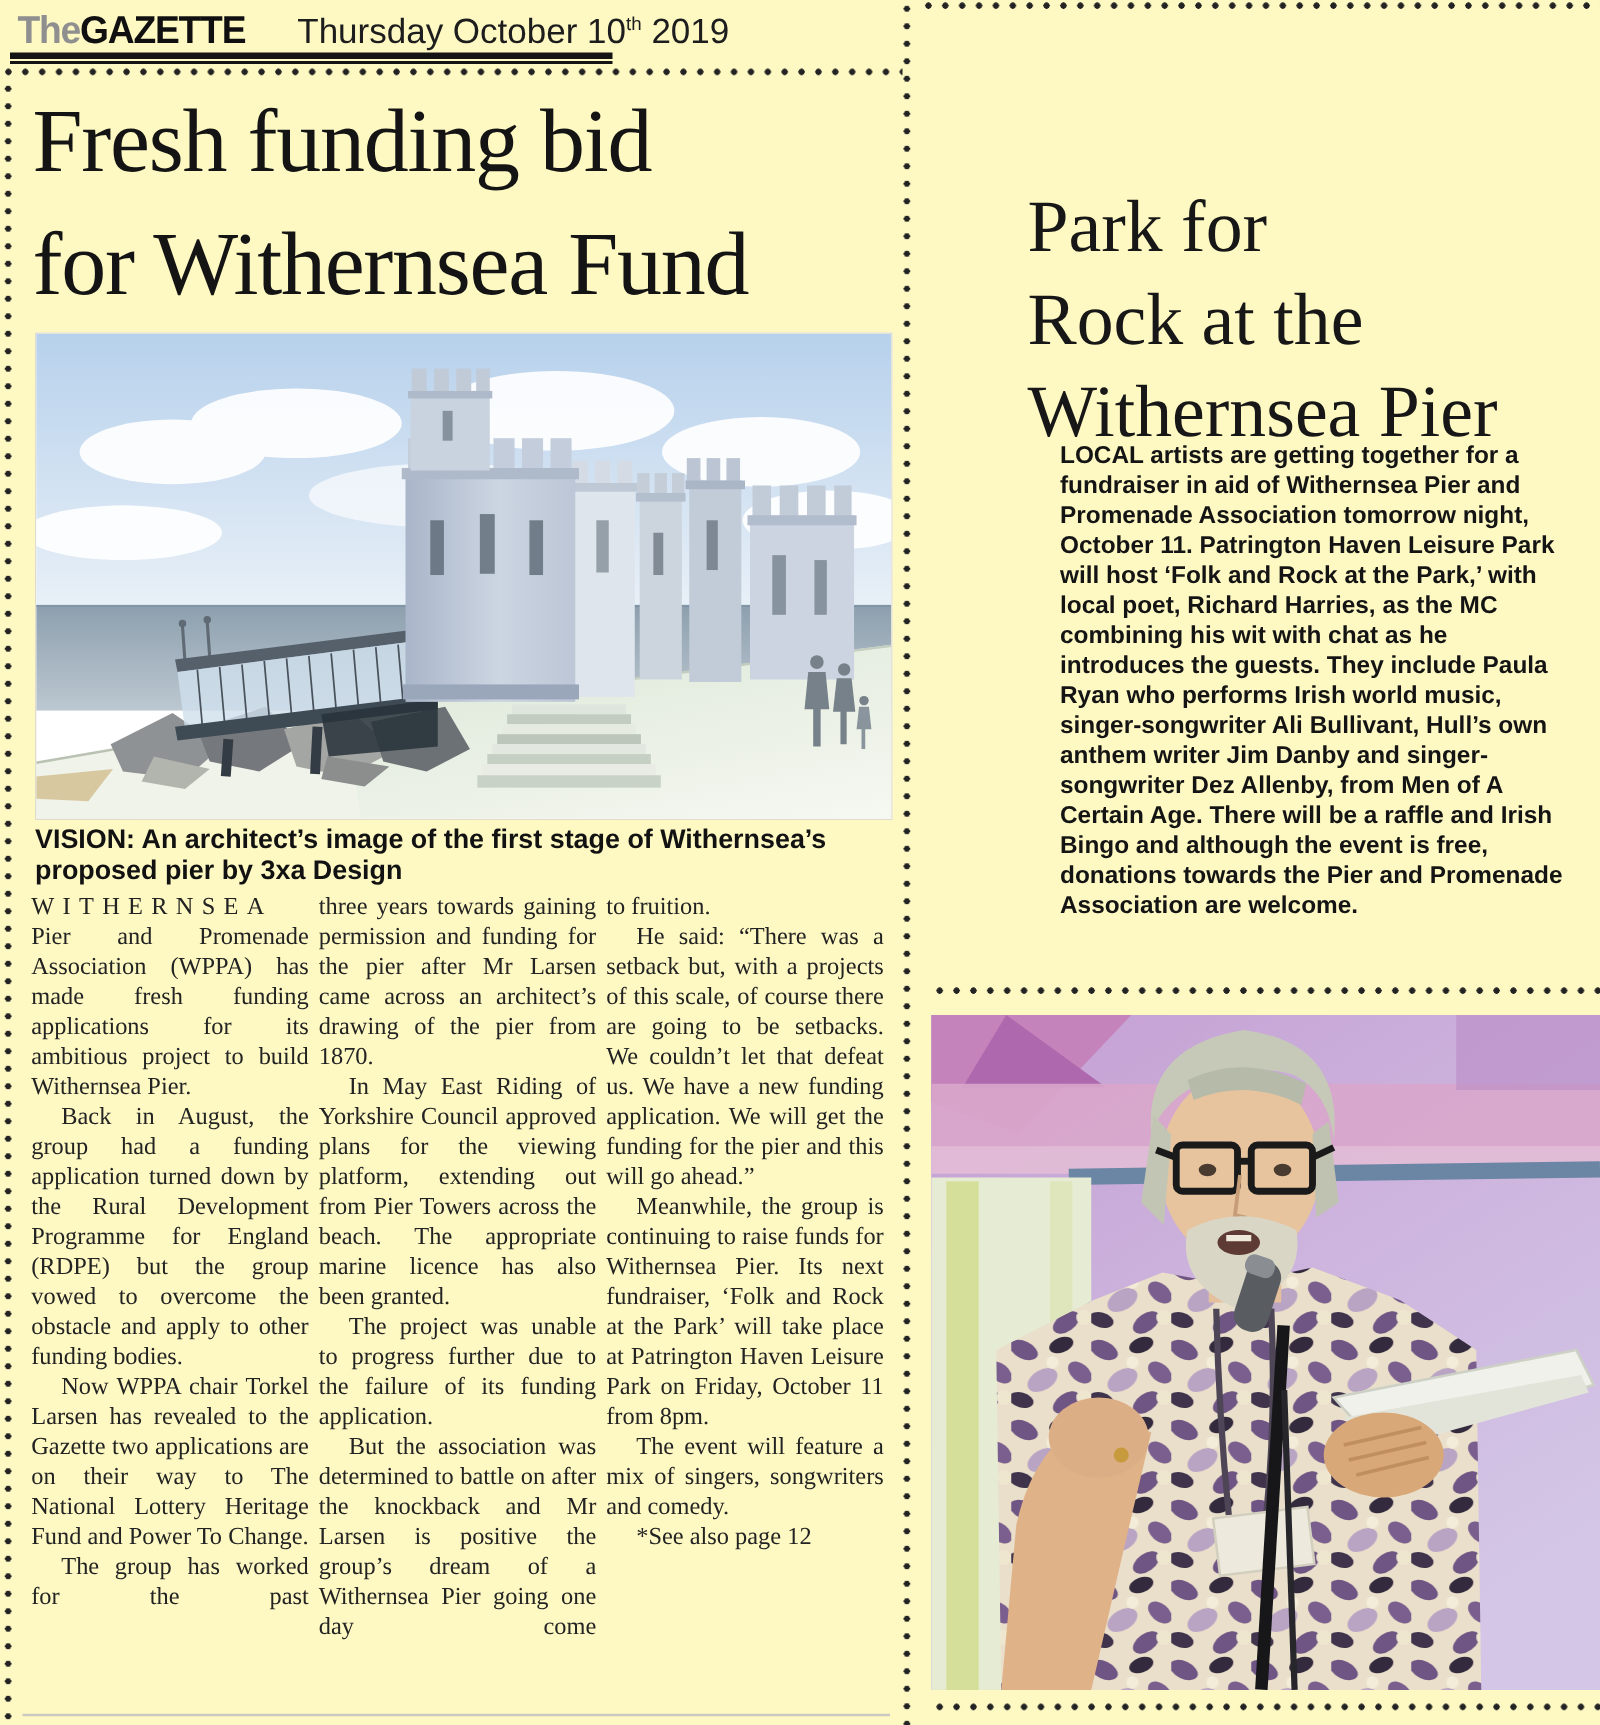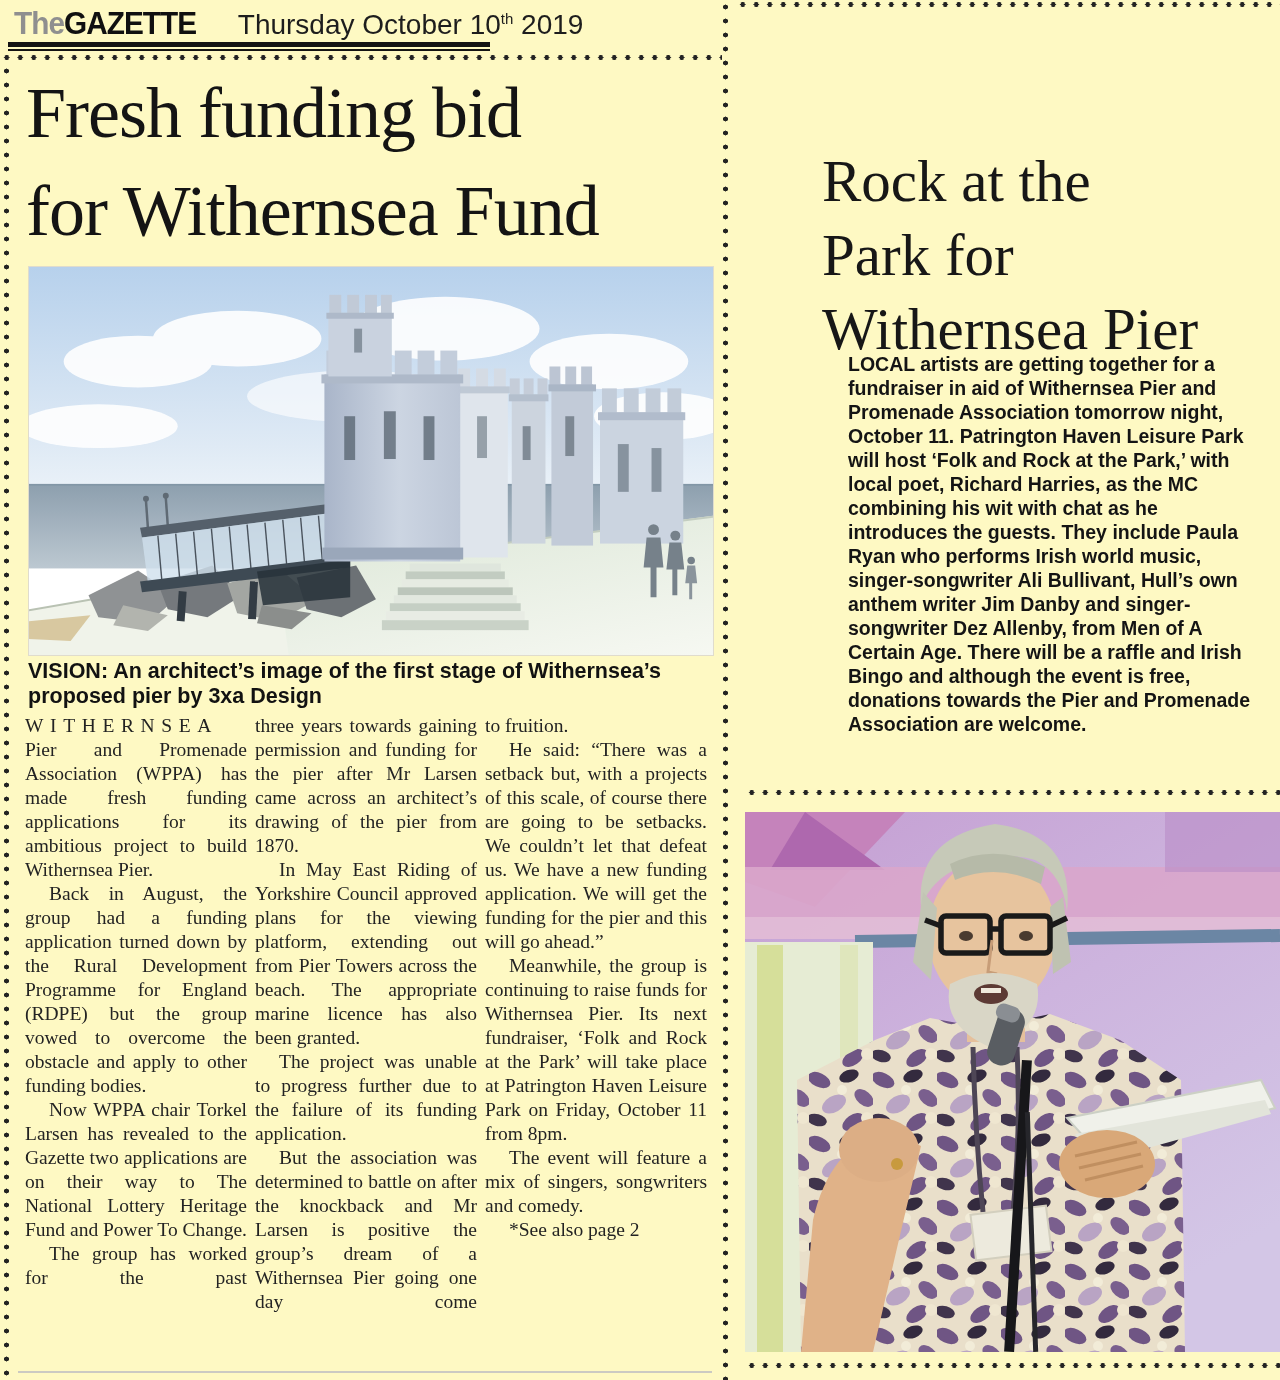--- a/index.html
+++ b/index.html
@@ -251,28 +251,28 @@
       <p>three years towards gaining permission and funding for the pier after Mr Larsen came across an architect’s drawing of the pier from 1870.</p>
       <p class="ind">In May East Riding of Yorkshire Council approved plans for the viewing platform, extending out from Pier Towers across the beach. The appropriate marine licence has also been granted.</p>
       <p class="ind">The project was unable to progress further due to the failure of its funding application.</p>
       <p class="ind jlast">But the association was determined to battle on after the knockback and Mr Larsen is positive the group’s dream of a Withernsea Pier going one day come</p>
     </div>
     <div class="col">
       <p>to fruition.</p>
       <p class="ind">He said: “There was a setback but, with a projects of this scale, of course there are going to be setbacks. We couldn’t let that defeat us. We have a new funding application. We will get the funding for the pier and this will go ahead.”</p>
       <p class="ind">Meanwhile, the group is continuing to raise funds for Withernsea Pier. Its next fundraiser, ‘Folk and Rock at the Park’ will take place at Patrington Haven Leisure Park on Friday, October 11 from 8pm.</p>
       <p class="ind">The event will feature a mix of singers, songwriters and comedy.</p>
-      <p class="ind">*See also page 2</p>
+      <p class="ind">*See also page 12</p>
     </div>
   </div>
   <div class="bottom-rule"></div>
 
   <div class="side-headline">
+    <div>Park for</div>
     <div>Rock at the</div>
-    <div>Park for</div>
     <div>Withernsea Pier</div>
   </div>
   <div class="side-body">LOCAL artists are getting together for a fundraiser in aid of Withernsea Pier and Promenade Association tomorrow night, October 11. Patrington Haven Leisure Park will host ‘Folk and Rock at the Park,’ with local poet, Richard Harries, as the MC combining his wit with chat as he introduces the guests. They include Paula Ryan who performs Irish world music, singer-songwriter Ali Bullivant, Hull’s own anthem writer Jim Danby and singer-songwriter Dez Allenby, from Men of A Certain Age. There will be a raffle and Irish Bingo and although the event is free, donations towards the Pier and Promenade Association are welcome.</div>
 
   <div class="photo-figure">
     <svg viewBox="0 0 535 540" preserveAspectRatio="none">
       <defs>
         <linearGradient id="bgLav" x1="0" y1="0" x2="0.6" y2="1">
           <stop offset="0" stop-color="#c49ed2"></stop>
             <stop offset="0.5" stop-color="#cdb4de"></stop>

